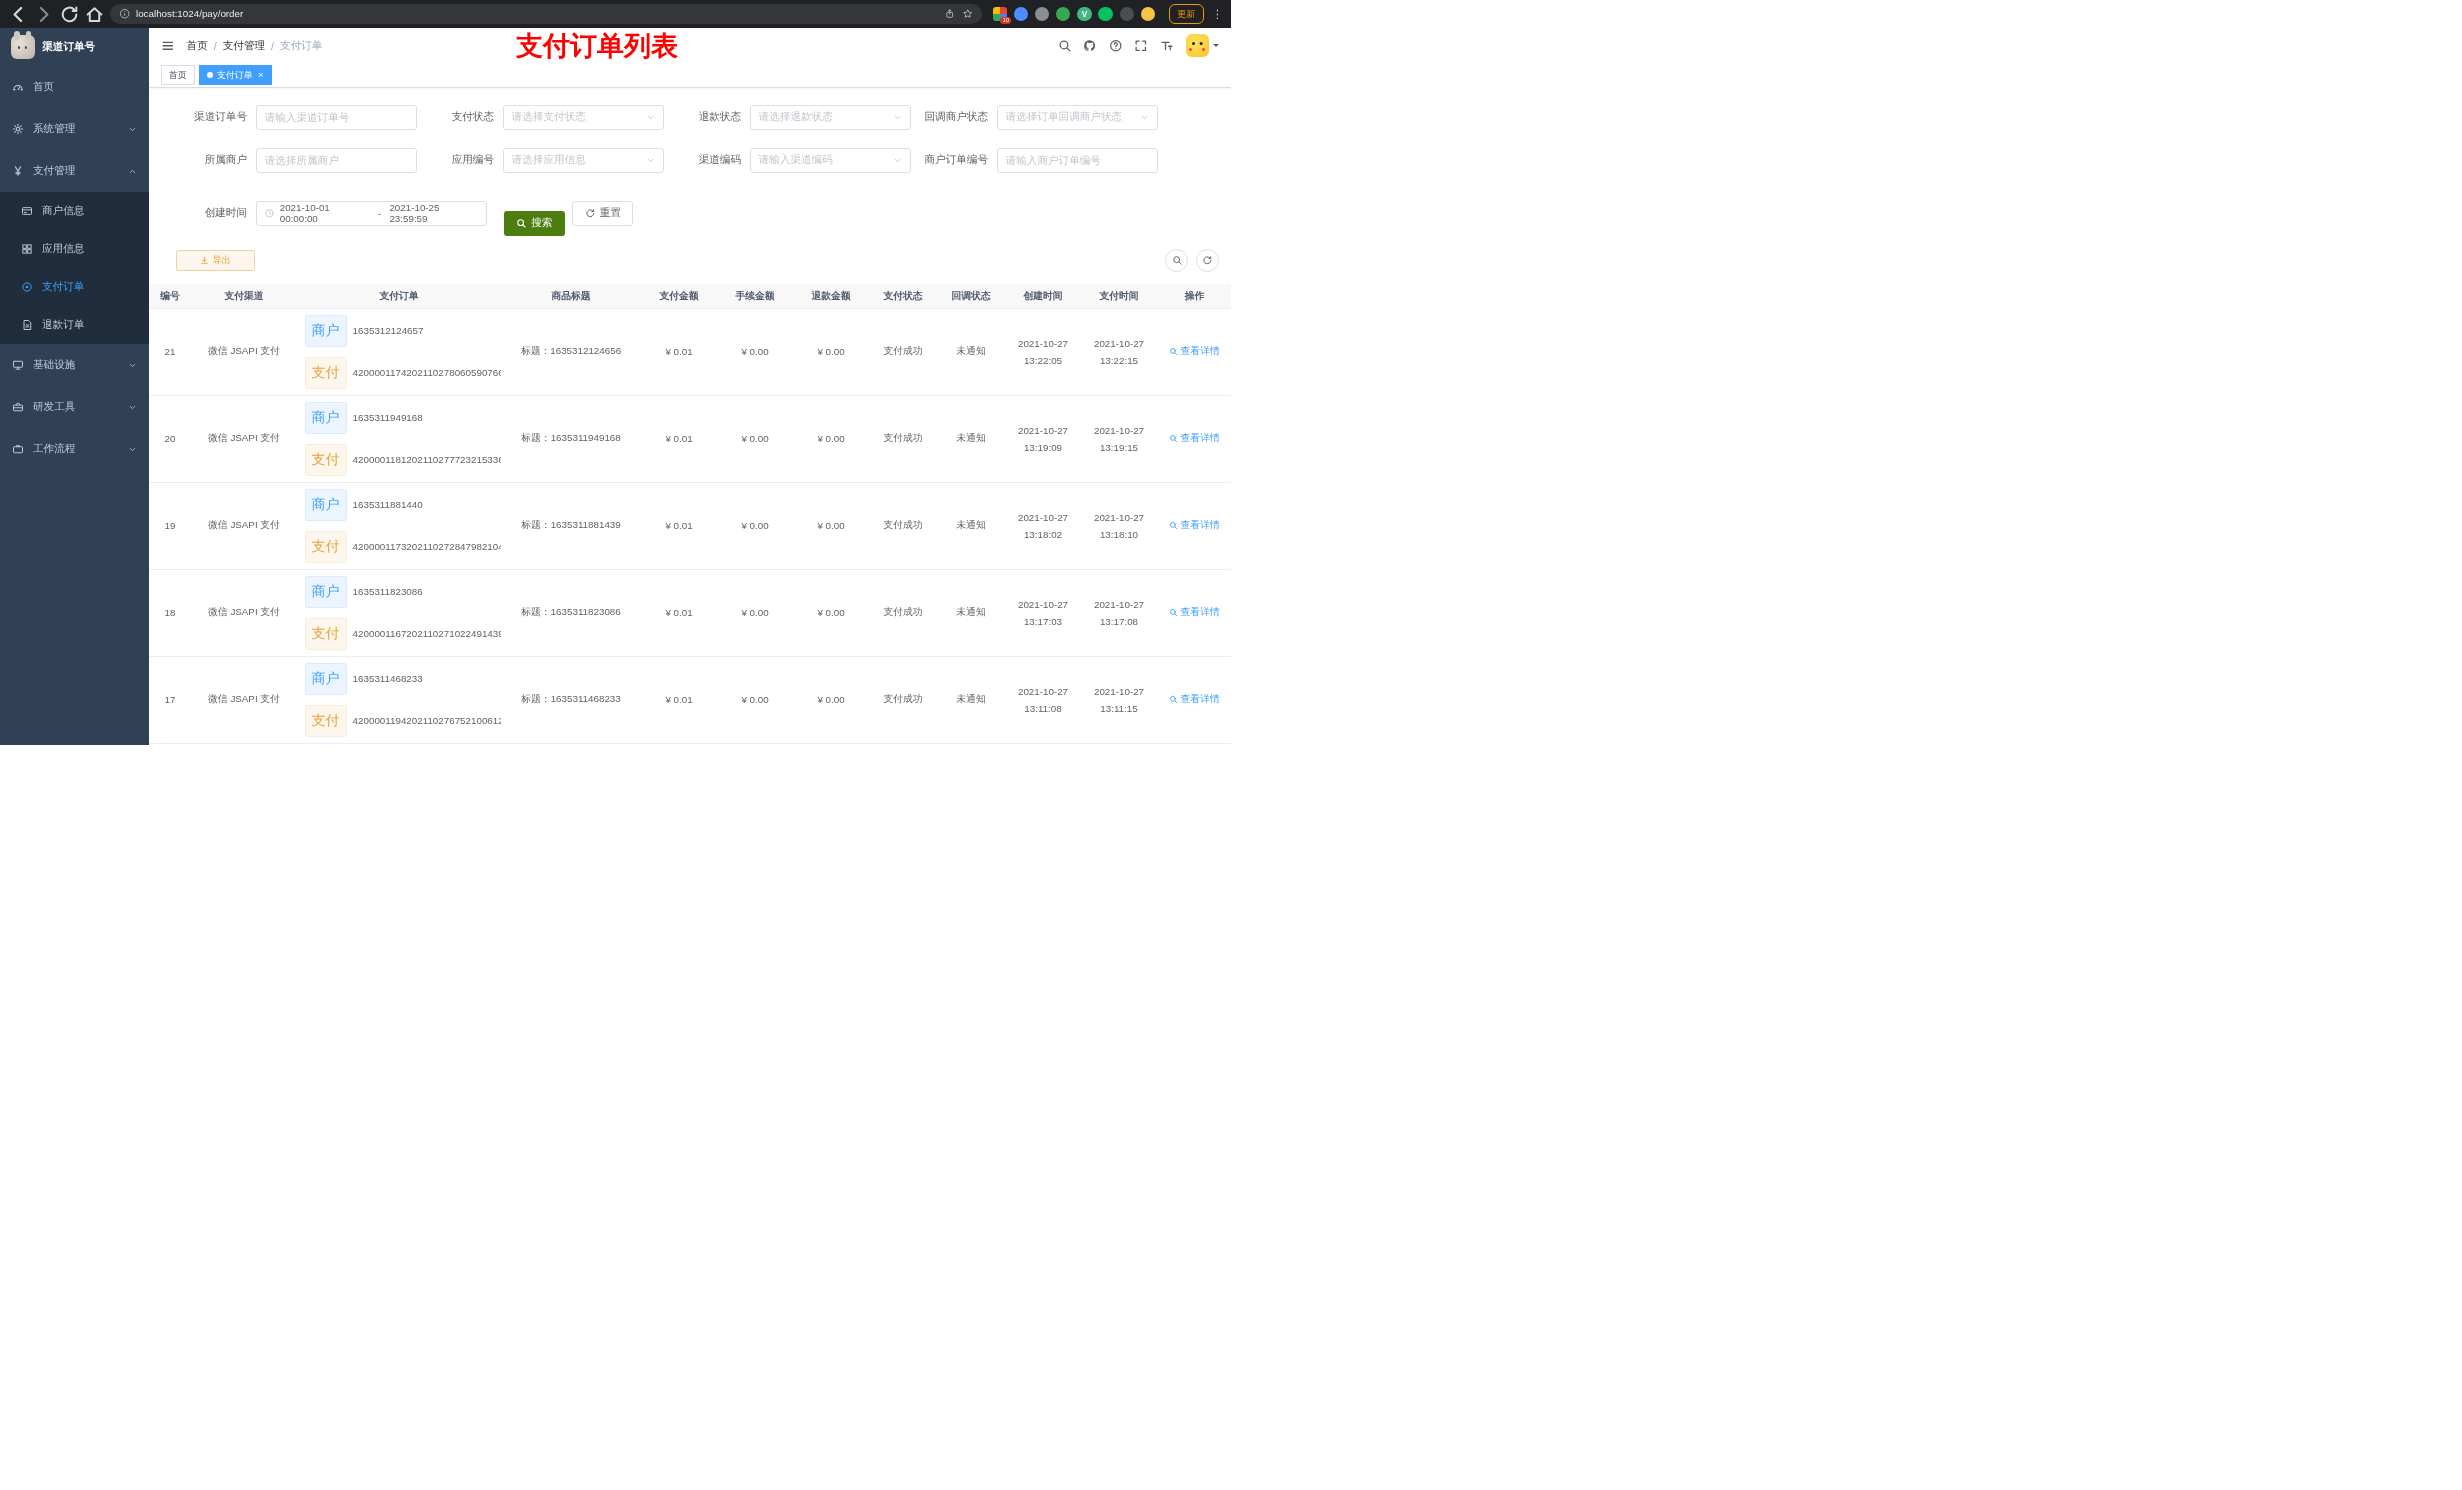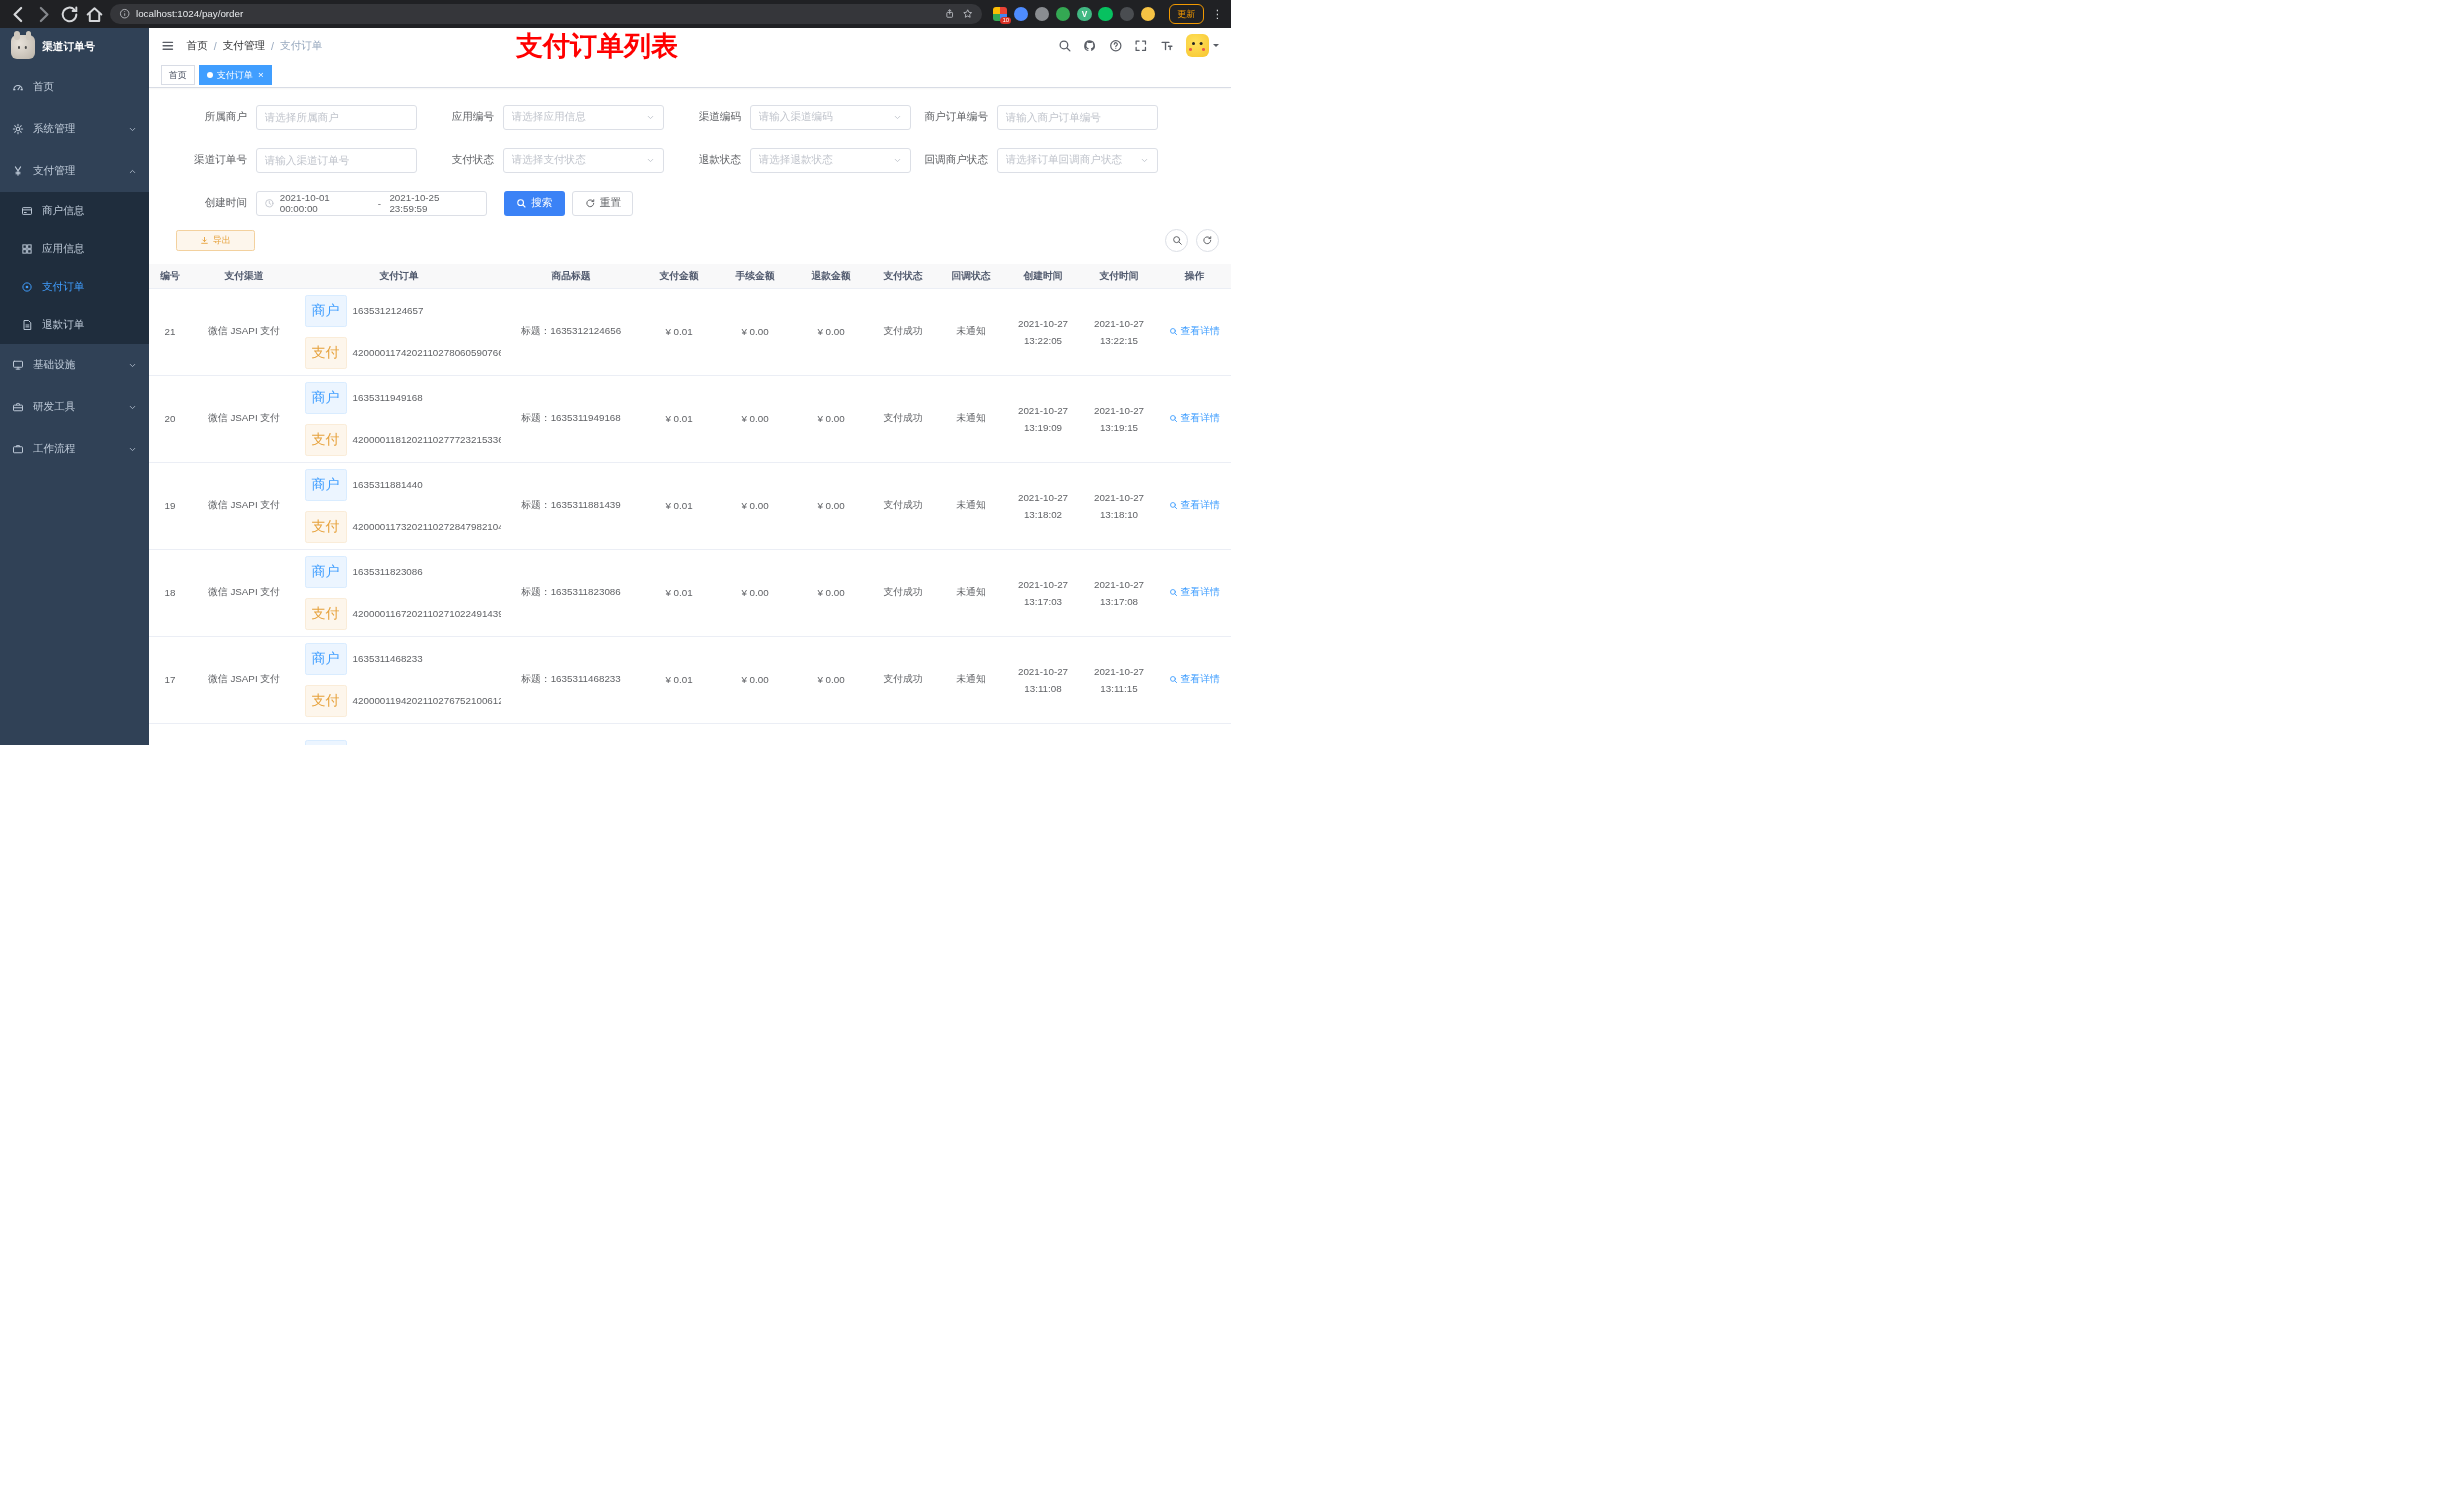--- a/index.html
+++ b/index.html
@@ -78,21 +78,21 @@
   .f-control .sel-chev svg { width:9px; height:9px; }
   input.f-input { flex:1; height:25px; border:0.8px solid #dcdfe6; border-radius:3px; padding:0 7.6px; font-size:10.6px; color:#606266; outline:none; font-family:inherit; min-width:0; }
   input.f-input::placeholder { color:#c0c4cc; }
   .date-row { display:flex; align-items:center; margin-bottom:13.6px; }
   .date-box { width:231px; height:25px; border:0.8px solid #dcdfe6; border-radius:3px; display:flex; align-items:center; gap:5.3px; padding:0 6.8px; font-size:9.8px; color:#606266; cursor:pointer; }
   .date-box .ico { display:flex; color:#c0c4cc; }
   .date-box .ico svg { width:10.6px; height:10.6px; }
   .date-sep { color:#606266; padding:0 3px; }
   .btn { height:25px; border-radius:3px; font-size:10.6px; display:flex; align-items:center; gap:4.5px; padding:0 11.4px; cursor:pointer; border:0.8px solid transparent; font-family:inherit; }
   .btn svg { width:10.6px; height:10.6px; }
-  .btn-primary { background:#3b82f6; color:#fff; margin-left:16.7px; }
+  .btn-primary { background:#4d7c0f; color:#fff; margin-left:16.7px;margin-top:20px; }
   .btn-default { background:#fff; border-color:#dcdfe6; color:#606266; margin-left:7.6px; }
 
   
   .toolbar-row { display:flex; align-items:center; padding:0 12px 12px 27px; }
   .btn-export { height:21px; background:#fdf6ec; border:0.8px solid #f3d19e; color:#e6a23c; border-radius:2.3px; font-size:9px; display:flex; align-items:center; gap:3.8px; padding:0 23px; cursor:pointer; }
   .btn-export svg { width:9px; height:9px; }
   .mini-group { margin-left:auto; display:flex; gap:7.6px; }
   .mini-btn { width:23px; height:23px; border-radius:50%; border:0.8px solid #dcdfe6; background:#fff; color:#606266; display:flex; align-items:center; justify-content:center; cursor:pointer; }
   .mini-btn svg { width:10.6px; height:10.6px; }
 
@@ -385,20 +385,59 @@
           <span class="tag-dot"></span>
           <span>支付订单</span>
           <span class="tag-close">×</span>
         </div>
       </div>
 
     <div class="filter-area">
       <div id="filter-rows">
           <div class="f-row">
             <div class="f-item">
+              <span class="f-label">渠道订单号</span>
+              <input class="f-input" placeholder="请输入渠道订单号" style="">
+            </div>
+            <div class="f-item">
+              <span class="f-label">支付状态</span>
+              <div class="f-control">
+                <span class="ph">请选择支付状态</span>
+                <span class="ico sel-chev">
+                  <svg viewBox="0 0 16 16" fill="none" stroke="currentColor" stroke-width="1.6" stroke-linecap="round" stroke-linejoin="round">
+                    <path d="M4 6l4 4 4-4"></path>
+                  </svg>
+                </span>
+              </div>
+            </div>
+            <div class="f-item">
+              <span class="f-label">退款状态</span>
+              <div class="f-control">
+                <span class="ph">请选择退款状态</span>
+                <span class="ico sel-chev">
+                  <svg viewBox="0 0 16 16" fill="none" stroke="currentColor" stroke-width="1.6" stroke-linecap="round" stroke-linejoin="round">
+                    <path d="M4 6l4 4 4-4"></path>
+                  </svg>
+                </span>
+              </div>
+            </div>
+            <div class="f-item">
+              <span class="f-label">回调商户状态</span>
+              <div class="f-control">
+                <span class="ph">请选择订单回调商户状态</span>
+                <span class="ico sel-chev">
+                  <svg viewBox="0 0 16 16" fill="none" stroke="currentColor" stroke-width="1.6" stroke-linecap="round" stroke-linejoin="round">
+                    <path d="M4 6l4 4 4-4"></path>
+                  </svg>
+                </span>
+              </div>
+            </div>
+          </div>
+          <div class="f-row">
+            <div class="f-item">
               <span class="f-label">所属商户</span>
               <input class="f-input" placeholder="请选择所属商户" style="">
             </div>
             <div class="f-item">
               <span class="f-label">应用编号</span>
               <div class="f-control">
                 <span class="ph">请选择应用信息</span>
                 <span class="ico sel-chev">
                   <svg viewBox="0 0 16 16" fill="none" stroke="currentColor" stroke-width="1.6" stroke-linecap="round" stroke-linejoin="round">
                     <path d="M4 6l4 4 4-4"></path>
@@ -413,59 +452,20 @@
                 <span class="ico sel-chev">
                   <svg viewBox="0 0 16 16" fill="none" stroke="currentColor" stroke-width="1.6" stroke-linecap="round" stroke-linejoin="round">
                     <path d="M4 6l4 4 4-4"></path>
                   </svg>
                 </span>
               </div>
             </div>
             <div class="f-item">
               <span class="f-label">商户订单编号</span>
               <input class="f-input" placeholder="请输入商户订单编号" style="">
-            </div>
-          </div>
-          <div class="f-row">
-            <div class="f-item">
-              <span class="f-label">渠道订单号</span>
-              <input class="f-input" placeholder="请输入渠道订单号" style="">
-            </div>
-            <div class="f-item">
-              <span class="f-label">支付状态</span>
-              <div class="f-control">
-                <span class="ph">请选择支付状态</span>
-                <span class="ico sel-chev">
-                  <svg viewBox="0 0 16 16" fill="none" stroke="currentColor" stroke-width="1.6" stroke-linecap="round" stroke-linejoin="round">
-                    <path d="M4 6l4 4 4-4"></path>
-                  </svg>
-                </span>
-              </div>
-            </div>
-            <div class="f-item">
-              <span class="f-label">退款状态</span>
-              <div class="f-control">
-                <span class="ph">请选择退款状态</span>
-                <span class="ico sel-chev">
-                  <svg viewBox="0 0 16 16" fill="none" stroke="currentColor" stroke-width="1.6" stroke-linecap="round" stroke-linejoin="round">
-                    <path d="M4 6l4 4 4-4"></path>
-                  </svg>
-                </span>
-              </div>
-            </div>
-            <div class="f-item">
-              <span class="f-label">回调商户状态</span>
-              <div class="f-control">
-                <span class="ph">请选择订单回调商户状态</span>
-                <span class="ico sel-chev">
-                  <svg viewBox="0 0 16 16" fill="none" stroke="currentColor" stroke-width="1.6" stroke-linecap="round" stroke-linejoin="round">
-                    <path d="M4 6l4 4 4-4"></path>
-                  </svg>
-                </span>
-              </div>
             </div>
           </div>
         </div>
       <div class="date-row">
         <span class="f-label">创建时间</span>
         <div class="date-box">
           <span class="ico">
               <svg viewBox="0 0 16 16" fill="none" stroke="currentColor" stroke-width="1.3" stroke-linecap="round">
                 <circle cx="8" cy="8" r="5.5"></circle>
                 <path d="M8 4.8v3.4l2.2 1.3"></path>

